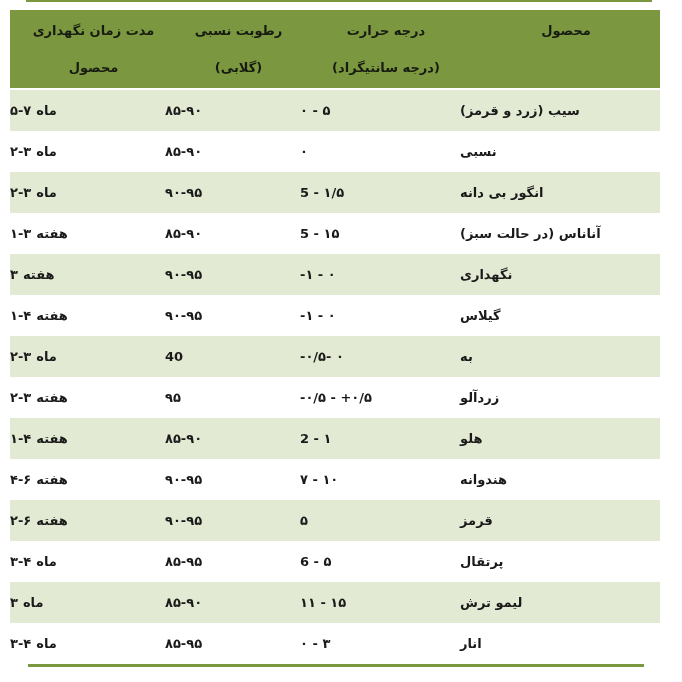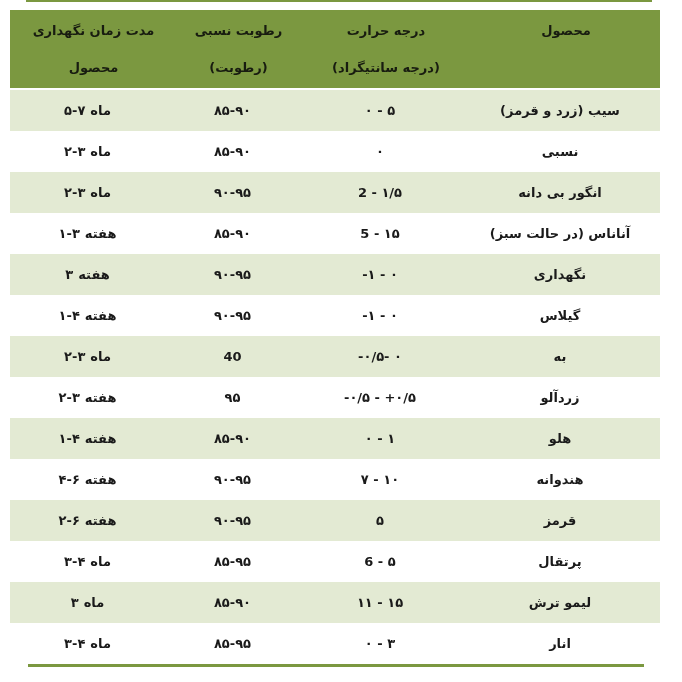--- a/index.html
+++ b/index.html
@@ -25,21 +25,21 @@
   thead th{
     background:#7b9840;height:78px;padding:0;
     border-bottom:2px solid #ffffff;
     vertical-align:middle;text-align:center;
     font-size:13px;font-weight:bold;color:#181c10;
   }
   .th-stack{display:flex;flex-direction:column;justify-content:center;gap:23px;}
   .th-line{line-height:14px;min-height:14px;margin-left:12px;}
 
   tbody td{
-    height:41px;padding:0;text-align:center;vertical-align:middle;
+    height:41px;padding:0;text-align:left;vertical-align:middle;
     font-size:13px;font-weight:bold;color:#1a1a1a;
   }
   tbody tr:nth-child(odd){background:#e3ead3;}
   tbody tr:nth-child(even){background:#ffffff;}
 
   
   .num{direction:ltr;unicode-bidi:bidi-override;display:inline-block;white-space:nowrap;}
   .dur-wrap{display:inline-flex;direction:ltr;gap:5px;align-items:baseline;white-space:nowrap;}
   .fa{direction:rtl;unicode-bidi:isolate;}
 </style>
@@ -68,21 +68,21 @@
           </th>
           <th>
             <div class="th-stack">
               <div class="th-line">درجه حرارت</div>
               <div class="th-line">(درجه سانتیگراد)</div>
             </div>
           </th>
           <th>
             <div class="th-stack">
               <div class="th-line">رطوبت نسبی</div>
-              <div class="th-line">(رطوبت)</div>
+              <div class="th-line">(گلابی)</div>
             </div>
           </th>
           <th>
             <div class="th-stack">
               <div class="th-line">مدت زمان نگهداری</div>
               <div class="th-line">محصول</div>
             </div>
           </th>
         </tr>
       </thead>
@@ -121,21 +121,21 @@
           <span class="fa">ماه</span>
         </span>
       </td>
     </tr>
 
     <tr>
       <td>
         <span class="fa">انگور بی دانه</span>
       </td>
       <td>
-        <span class="num">2 - ۱/۵</span>
+        <span class="num">5 - ۱/۵</span>
       </td>
       <td>
         <span class="num">۹۰-۹۵</span>
       </td>
       <td>
         <span class="dur-wrap">
           <span class="num">۲-۳</span>
           <span class="fa">ماه</span>
         </span>
       </td>
@@ -229,21 +229,21 @@
           <span class="fa">هفته</span>
         </span>
       </td>
     </tr>
 
     <tr>
       <td>
         <span class="fa">هلو</span>
       </td>
       <td>
-        <span class="num">۰ - ۱</span>
+        <span class="num">2 - ۱</span>
       </td>
       <td>
         <span class="num">۸۵-۹۰</span>
       </td>
       <td>
         <span class="dur-wrap">
           <span class="num">۱-۴</span>
           <span class="fa">هفته</span>
         </span>
       </td>

